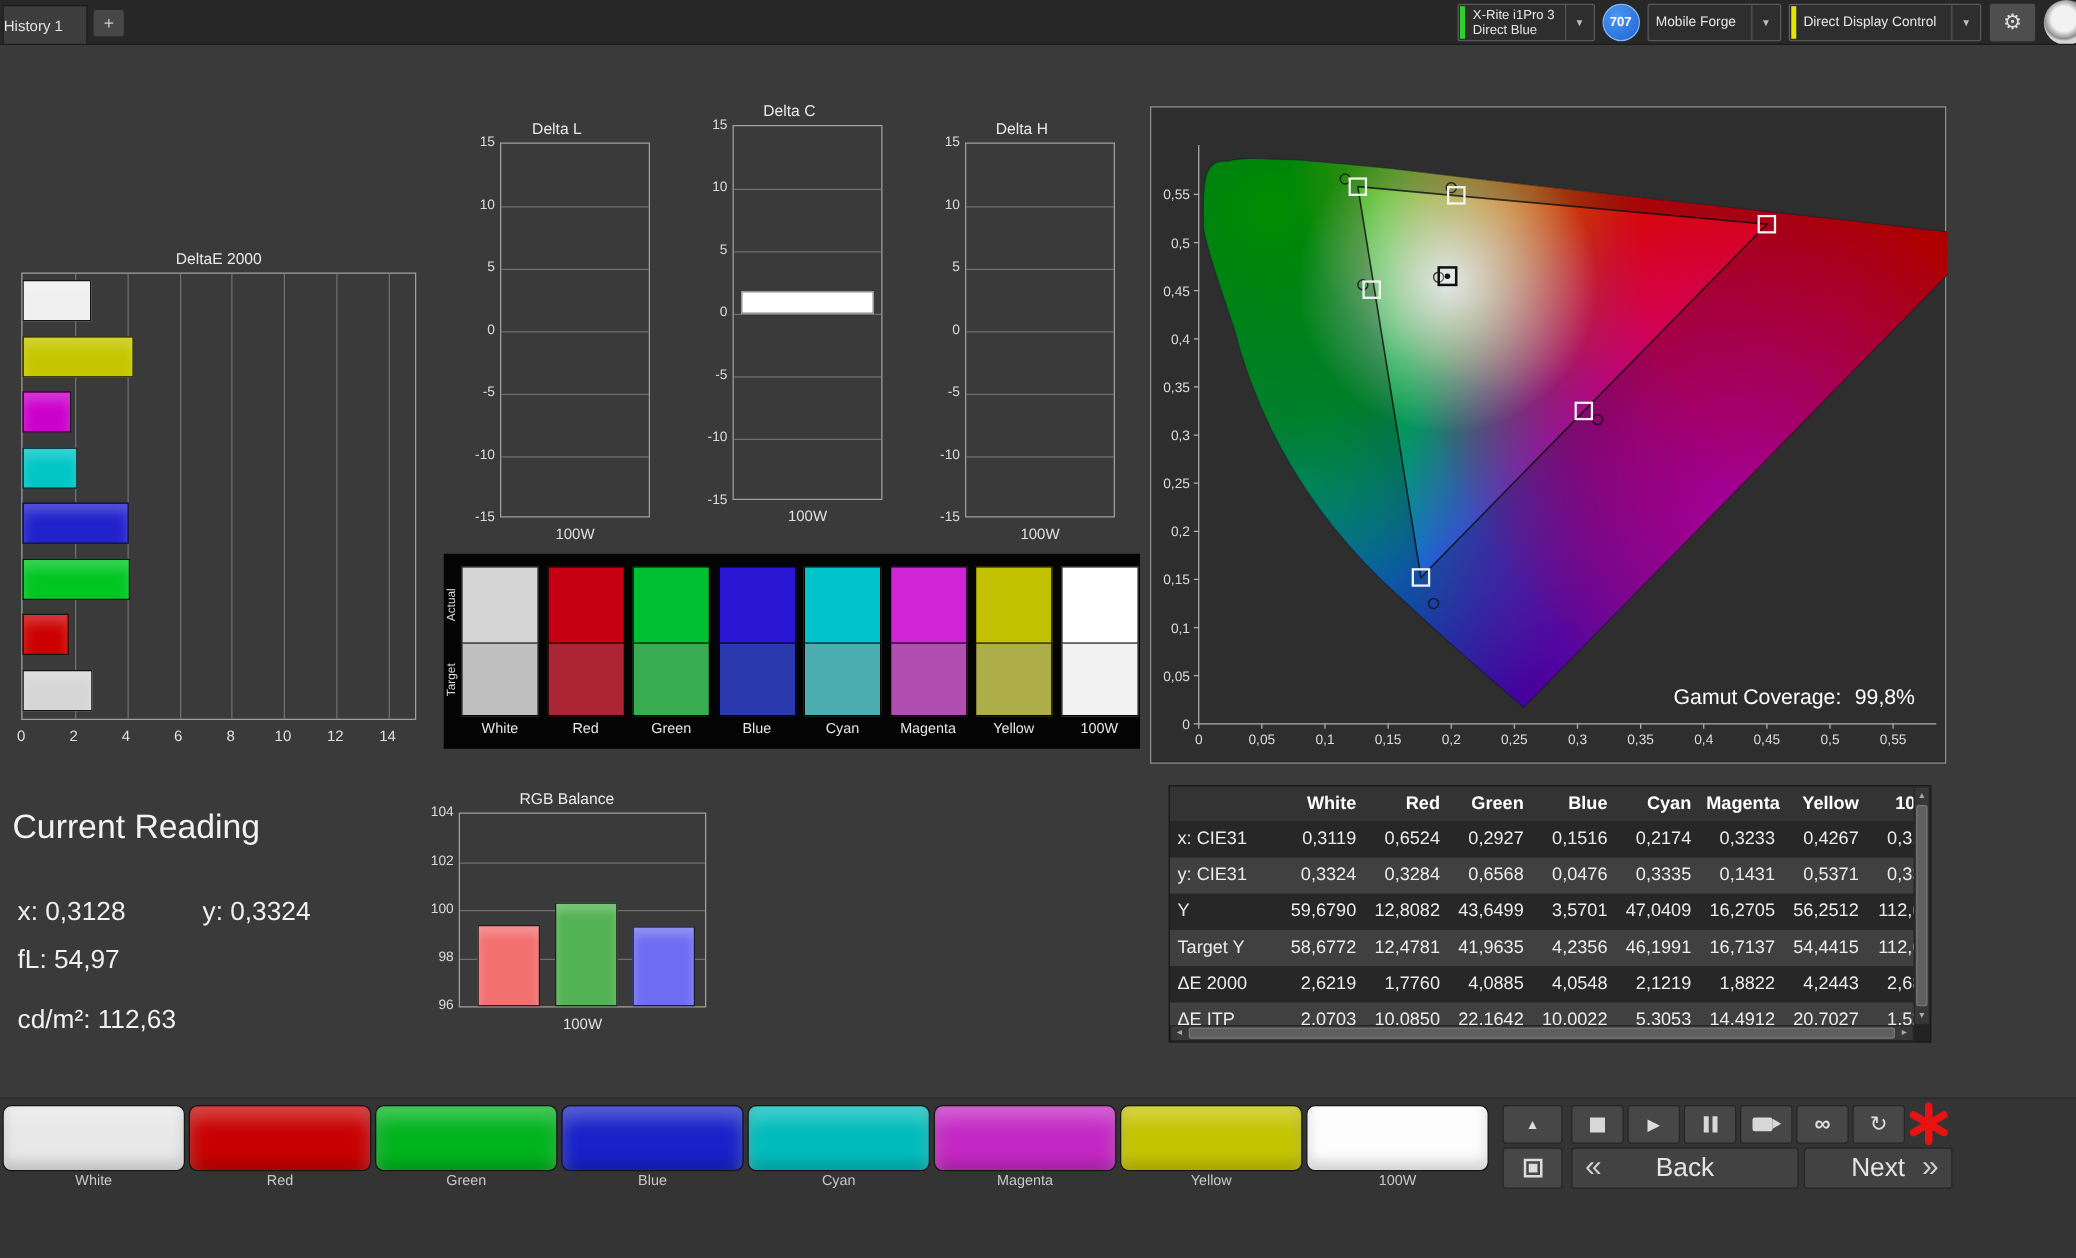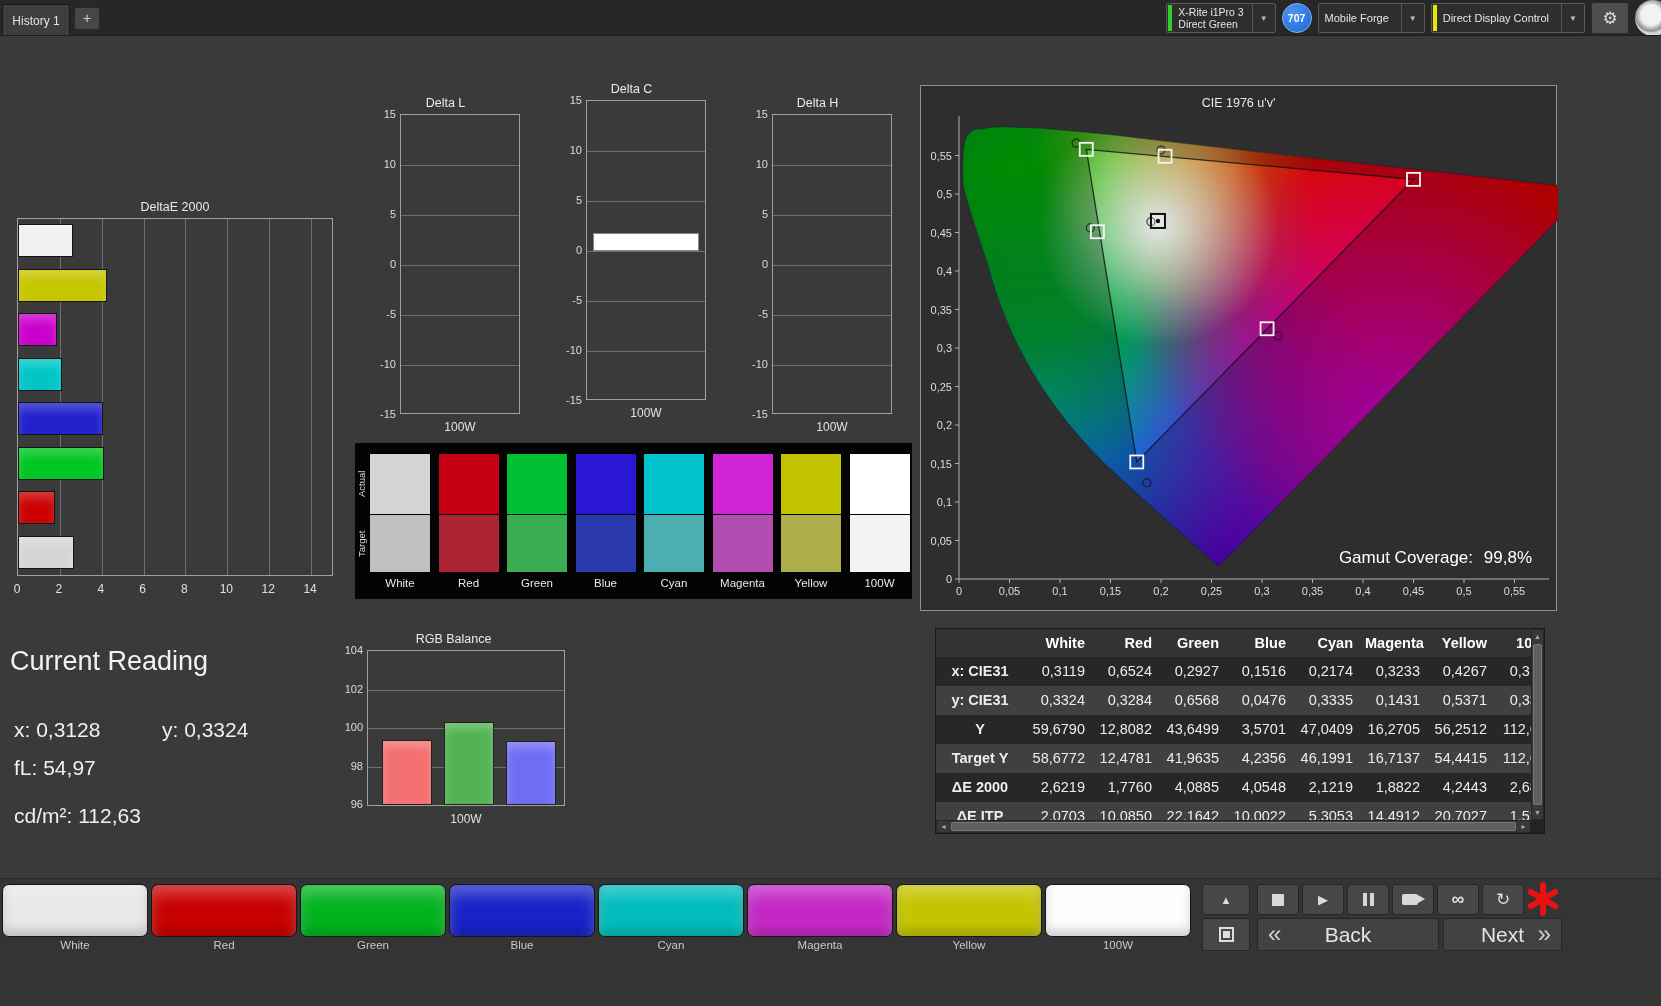--- a/index.html
+++ b/index.html
@@ -2,21 +2,21 @@
 <html><head>
 <meta charset="utf-8">
 <style>
 *{margin:0;padding:0;box-sizing:border-box}
 html,body{width:1661px;height:1006px;overflow:hidden;background:#3a3a3a}
 body{font-family:"Liberation Sans","DejaVu Sans",sans-serif;color:#e8e8e8}
 #app{position:absolute;left:0;top:0;width:1661px;height:1006px;background:#3a3a3a}
 
 
 .topbar{position:absolute;left:0;top:0;width:100%;height:36px;background:#272727;border-bottom:1px solid #1c1c1c;overflow:hidden;z-index:40}
-.tab{position:absolute;left:2px;top:4px;width:68px;height:32px;background:#3e3e3e;border:1px solid #191919;border-bottom:none;display:flex;align-items:center;justify-content:center;font-size:12px;color:#e2e2e2;cursor:pointer}
+.tab{position:absolute;left:2px;top:4px;width:68px;height:32px;background:#3e3e3e;border:1px solid #191919;border-bottom:none;display:flex;align-items:center;font-size:12px;color:#e2e2e2;cursor:pointer}
 .addtab{position:absolute;left:74px;top:7px;width:26px;height:23px;background:#474747;border:1px solid #2a2a2a;border-radius:3px;color:#cfcfcf;font-size:14px;line-height:20px;text-align:center;cursor:pointer}
 .tb-right{position:absolute;right:0;top:0;height:36px;display:flex;align-items:center;gap:6px;padding-right:4px}
 .dropdown{position:relative;height:30px;background:#2e2e2e;border:1px solid #5a5a5a;border-radius:2px;display:flex;align-items:center;padding:0 0 0 6px;font-size:11px;color:#e6e6e6;cursor:pointer}
 .accent{width:4px;align-self:stretch;margin:1px 6px 1px -5px}
 .dd-lines{display:flex;flex-direction:column;line-height:12px;font-size:10.5px}
 .dd-single{padding-right:4px}
 .chev{margin-left:8px;font-size:8px;color:#bbb;border-left:1px solid #555;padding:0 7px;height:100%;display:flex;align-items:center}
 .badge{width:30px;height:30px;border-radius:50%;border:1px solid #86b6f2;display:flex;align-items:center;justify-content:center;font-size:10.5px;font-weight:bold;color:#fff;cursor:pointer}
 .gearbtn{width:38px;height:32px;background:#4e4e4e;border:1px solid #2b2b2b;border-radius:3px;color:#ddd;font-size:17px;display:flex;align-items:center;justify-content:center;cursor:pointer}
 .circ-icon{width:36px;height:36px;border-radius:50%;background:radial-gradient(circle at 45% 42%,#f2f2f2 35%,#8f8f8f 55%,#d6d6d6 62%);margin-right:-14px;cursor:pointer}
@@ -83,21 +83,21 @@
 .cr-line{position:absolute;font-size:21px;color:#f0f0f0;white-space:nowrap}
 
 
 #table-wrap{position:absolute;left:935px;top:628px;width:610px;height:206px;background:#232323;border:1px solid #1a1a1a}
 #tbl-clip{position:absolute;left:0;top:0;right:13px;height:193px;overflow:hidden}
 #tbl-head,.trow{display:flex;width:630px}
 #tbl-head{height:28px;background:#333}
 .th,.td{width:67px;flex:none;text-align:right;padding:0 6px;white-space:nowrap;overflow:hidden;font-size:14.5px}
 .th{font-weight:bold;line-height:28px;color:#fff}
 .td{line-height:29px;color:#ececec}
-.lbl{width:88px;text-align:center;font-weight:bold}
+.lbl{width:88px;text-align:left;font-weight:normal}
 .trow{height:29px}
 .odd{background:#272727}
 .even{background:#404040}
 .sbar{position:absolute;background:#383838;border:1px solid #262626;display:flex;align-items:center;justify-content:space-between}
 #tbl-hscroll{left:0;right:13px;bottom:0;height:13px}
 #tbl-vscroll{right:0;top:0;bottom:13px;width:13px;flex-direction:column}
 .sarrow{font-size:7px;color:#a8a8a8;width:13px;height:13px;display:flex;align-items:center;justify-content:center}
 .sthumb-h{flex:1;height:9px;margin:0 1px;background:#5f5f5f;border:1px solid #787878;border-radius:2px}
 .sthumb-v{flex:1;width:9px;margin:1px 0;background:#5f5f5f;border:1px solid #787878;border-radius:2px}
 
@@ -144,21 +144,21 @@
   <div class="topbar">
     <div class="tab">
       <span>History 1</span>
     </div>
     <div class="addtab">+</div>
     <div class="tb-right">
       <div class="dropdown">
         <span class="accent" id="meter-accent" style="background: rgb(47, 209, 47);"></span>
         <span class="dd-lines">
           <span>X-Rite i1Pro 3</span>
-          <span>Direct Green</span>
+          <span>Direct Blue</span>
         </span>
         <span class="chev">▼</span>
       </div>
       <div class="badge" id="badge" style="background: radial-gradient(circle at 35% 30%, rgb(77, 148, 240), rgb(27, 102, 214));">707</div>
       <div class="dropdown">
         <span class="dd-single">Mobile Forge</span>
         <span class="chev">▼</span>
       </div>
       <div class="dropdown">
         <span class="accent" id="ddc-accent" style="background: rgb(230, 230, 0);"></span>
@@ -297,21 +297,20 @@
         <div class="sw-label">Yellow</div>
       </div>
       <div class="swcol" style="left: 493.5px;">
         <div class="sw-a" style="background: rgb(255, 255, 255);"></div>
         <div class="sw-t" style="background: rgb(242, 242, 242);"></div>
         <div class="sw-label">100W</div>
       </div>
     </div>
 
   <div id="cie76-panel">
-    <div class="chart-title">CIE 1976 u'v'</div>
     <svg id="cie76-svg" width="637" height="526">
       <defs>
         <radialGradient id="gGreen" gradientUnits="userSpaceOnUse" cx="95" cy="80" r="310">
           <stop offset="0" stop-color="#00b400"></stop>
           <stop offset="0.55" stop-color="#00a81e" stop-opacity="0.85"></stop>
           <stop offset="1" stop-color="#00a000" stop-opacity="0"></stop>
         </radialGradient>
         <radialGradient id="gCyan" gradientUnits="userSpaceOnUse" cx="125" cy="300" r="240">
           <stop offset="0" stop-color="#00c0d8" stop-opacity="0.9"></stop>
           <stop offset="1" stop-color="#00c0d8" stop-opacity="0"></stop>

